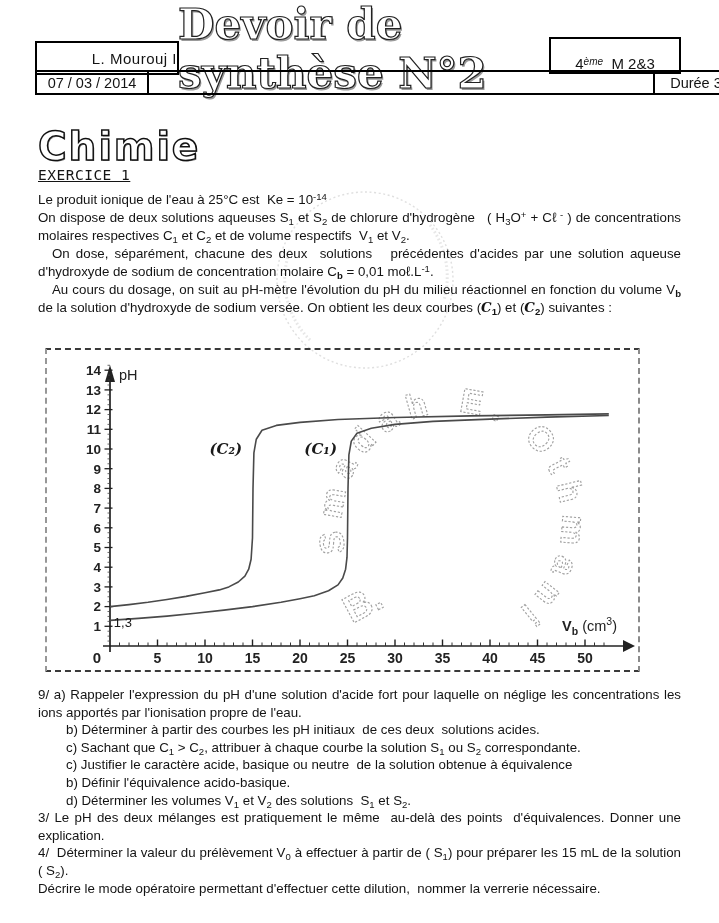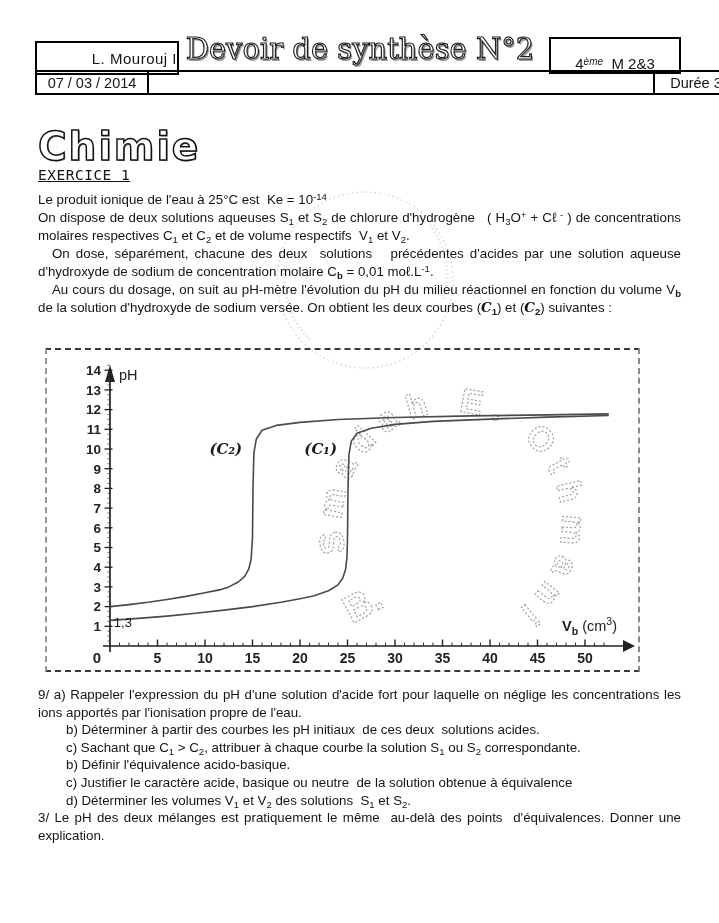--- a/index.html
+++ b/index.html
@@ -3,21 +3,21 @@
 <meta charset="utf-8">
 <style>
   html,body{margin:0;padding:0;background:#fff;}
   .page{position:relative;width:719px;height:923px;background:#fff;overflow:hidden;
         font-family:"Liberation Sans",sans-serif;color:#141414;font-size:13.3px;}
 
   
   .hdr-left{position:absolute;left:35px;top:41px;width:140px;height:30px;border:2px solid #000;
             display:flex;align-items:center;justify-content:flex-end;font-size:15px;letter-spacing:.5px;}
   .hdr-title{position:absolute;left:178px;top:24px;width:364px;height:50px;display:flex;align-items:center;justify-content:center;
-             font-family:"DejaVu Serif",serif;font-size:29px;font-weight:normal;
+             font-family:"DejaVu Serif",serif;font-size:42px;font-weight:bold;
              color:#fff;-webkit-text-stroke:1.2px #222;text-shadow:1.5px 1.5px 0 #9a9a9a;}
   .hdr-class{position:absolute;left:549px;top:37px;width:128px;height:33px;border:2px solid #000;
              display:flex;align-items:flex-end;justify-content:center;font-size:15px;}
   .hdr-class sup{font-style:italic;font-size:10px;}
   .hdr-row2{position:absolute;left:35px;top:70px;width:712px;height:25px;border:2px solid #000;
             box-sizing:border-box;display:flex;}
   .cell-date{width:110px;border-right:2px solid #000;display:flex;align-items:center;justify-content:center;font-size:14.5px;}
   .cell-fill{flex:1;}
   .cell-duration{width:90px;border-left:2px solid #000;display:flex;align-items:center;justify-content:center;font-size:14.5px;}
 
@@ -231,19 +231,21 @@
         <text x="195.1" y="103.9" text-anchor="end" font-size="15" fill="#1a1a1a" font-family="&quot;DejaVu Serif&quot;,serif" font-style="italic" font-weight="bold">(C₂)</text>
         <text x="290.0" y="103.9" text-anchor="end" font-size="15" fill="#1a1a1a" font-family="&quot;DejaVu Serif&quot;,serif" font-style="italic" font-weight="bold">(C₁)</text>
         <text x="66.8" y="277.3" text-anchor="start" font-size="13" fill="#1a1a1a" font-family="&quot;Liberation Sans&quot;,sans-serif" font-style="normal" font-weight="normal">1,3</text>
       </svg>
   </div>
 
   <div class="questions">
       <p>9/ a) Rappeler l'expression du pH d'une solution d'acide fort pour laquelle on néglige les concentrations les ions apportés par l'ionisation propre de l'eau.</p>
       <p class="ind">b) Déterminer à partir des courbes les pH initiaux&nbsp; de ces deux&nbsp; solutions acides.</p>
       <p class="ind">c) Sachant que C<sub>1</sub> &gt; C<sub>2</sub>, attribuer à chaque courbe la solution S<sub>1</sub> ou S<sub>2</sub> correspondante.</p>
+      <p class="ind">c) Justifier le caractère acide, basique ou neutre&nbsp; de la solution obtenue à équivalence</p>
       <p class="ind">b) Définir l'équivalence acido-basique.</p>
-      <p class="ind">c) Justifier le caractère acide, basique ou neutre&nbsp; de la solution obtenue à équivalence</p>
       <p class="ind">d) Déterminer les volumes V<sub>1</sub> et V<sub>2</sub> des solutions&nbsp; S<sub>1</sub> et S<sub>2</sub>.</p>
       <p>3/ Le pH des deux mélanges est pratiquement le même&nbsp; au-delà des points&nbsp; d'équivalences. Donner une explication.</p>
+      <p>4/&nbsp; Déterminer la valeur du prélèvement V<sub>0</sub> à effectuer à partir de ( S<sub>1</sub>) pour préparer les 15 mL de la solution ( S<sub>2</sub>).</p>
+      <p>Décrire le mode opératoire permettant d'effectuer cette dilution,&nbsp; nommer la verrerie nécessaire.</p>
     </div>
 
 </div>
 
 </body></html>

